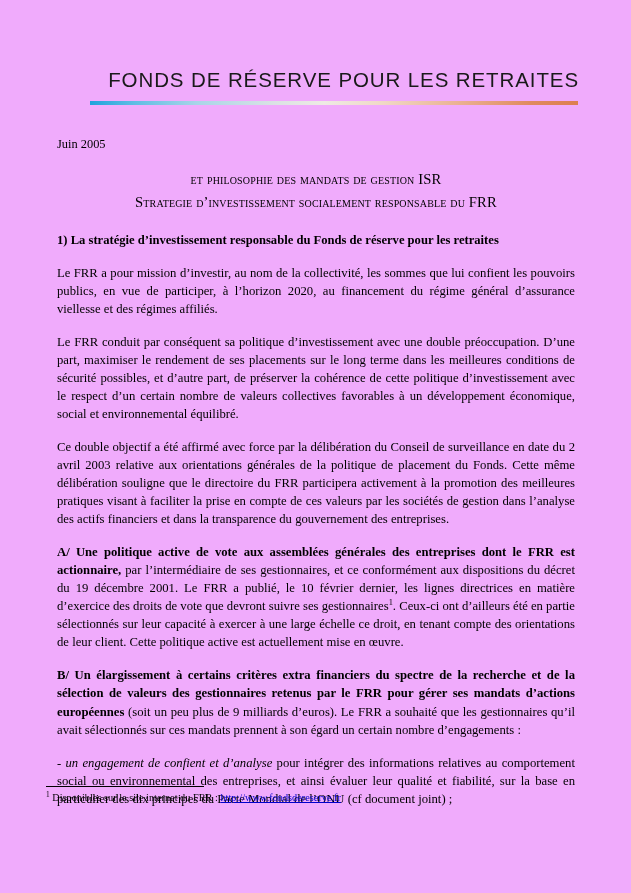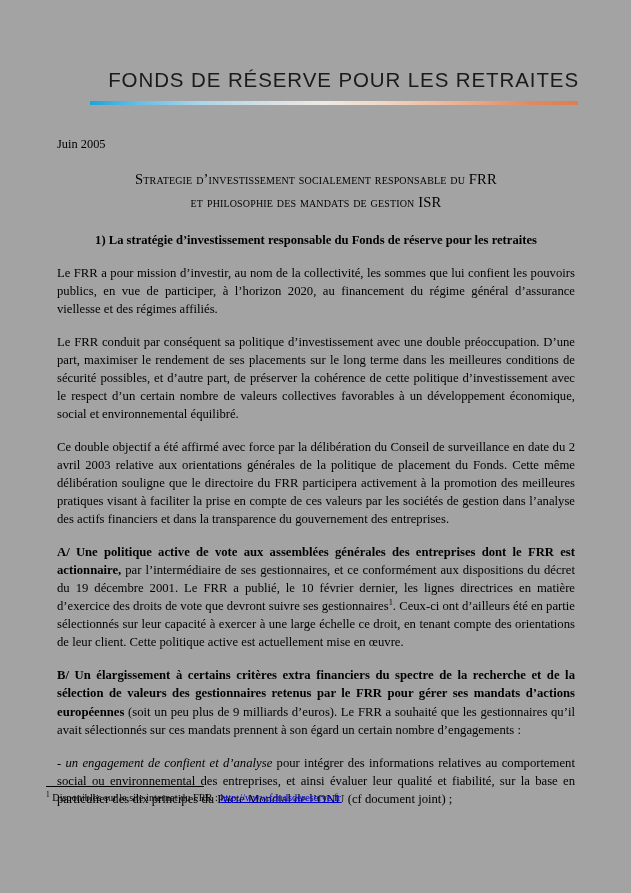--- a/index.html
+++ b/index.html
@@ -13,21 +13,21 @@
     overflow: hidden;
     font-family: "Liberation Serif", "DejaVu Serif", serif;
     color: #000000;
     position: relative;
   }
 
   .page {
     position: relative;
     width: 631px;
     height: 893px;
-    background: #a3a3a3;
+    background: #f0abfc;
     box-sizing: border-box;
   }
 
   
   .letterhead {
     position: absolute;
     top: 0;
     left: 0;
     right: 0;
     height: 112px;
@@ -88,21 +88,20 @@
   }
   .doc-title .line {
     display: block;
   }
 
   .section-heading {
     font-weight: bold;
     font-size: 12.6px;
     margin-top: 19px;
     line-height: 1.3;
-    text-align: center;
   }
 
   p.body-par {
     font-size: 12.7px;
     line-height: 1.42;
     text-align: justify;
     margin: 15px 0 0 0;
     font-family: Liberation Serif, serif;
   }
 
@@ -156,22 +155,22 @@
   <div class="letterhead">
     <div class="logo-text">FONDS DE RÉSERVE POUR LES RETRAITES</div>
     <div class="rule-gradient"></div>
   </div>
 
   <div class="content">
 
     <div class="date-line">Juin 2005</div>
 
     <div class="doc-title">
+      <span class="line">et philosophie des mandats de gestion ISR</span>
       <span class="line">Strategie d’investissement socialement responsable du FRR</span>
-      <span class="line">et philosophie des mandats de gestion ISR</span>
     </div>
 
     <div class="section-heading">1) La stratégie d’investissement responsable du Fonds de réserve pour les retraites</div>
 
     <p class="body-par">Le FRR a pour mission d’investir, au nom de la collectivité, les sommes que lui confient les pouvoirs publics, en vue de participer, à l’horizon 2020, au financement du régime général d’assurance viellesse et des régimes affiliés.</p>
 
     <p class="body-par">Le FRR conduit par conséquent sa politique d’investissement avec une double préoccupation. D’une part, maximiser le rendement de ses placements sur le long terme dans les meilleures conditions de sécurité possibles, et d’autre part, de préserver la cohérence de cette politique d’investissement avec le respect d’un certain nombre de valeurs collectives favorables à un développement économique, social et environnemental équilibré.</p>
 
     <p class="body-par">Ce double objectif a été affirmé avec force par la délibération du Conseil de surveillance en date du 2 avril 2003 relative aux orientations générales de la politique de placement du Fonds. Cette même délibération souligne que le directoire du FRR participera activement à la promotion des meilleures pratiques visant à faciliter la prise en compte de ces valeurs par les sociétés de gestion dans l’analyse des actifs financiers et dans la transparence du gouvernement des entreprises.</p>
 

